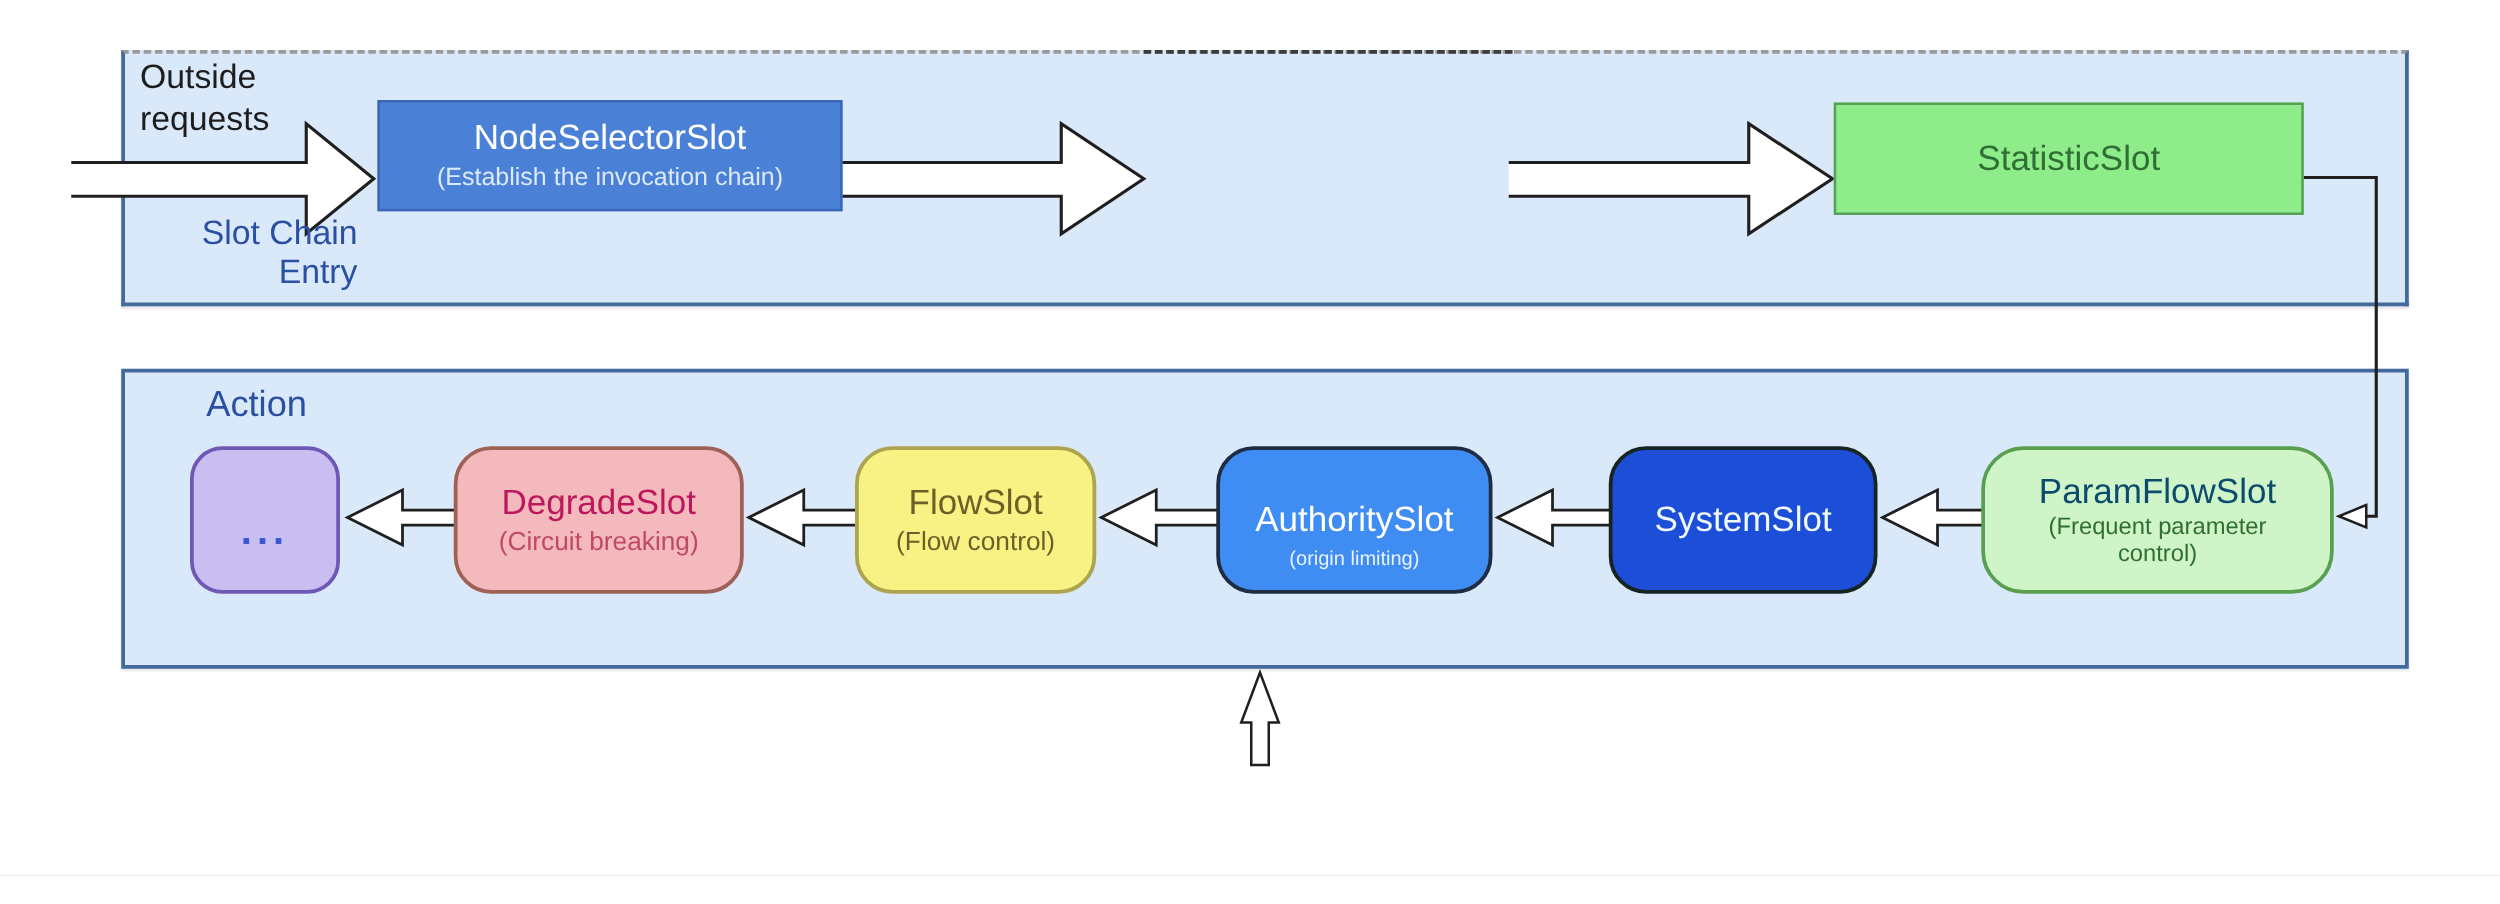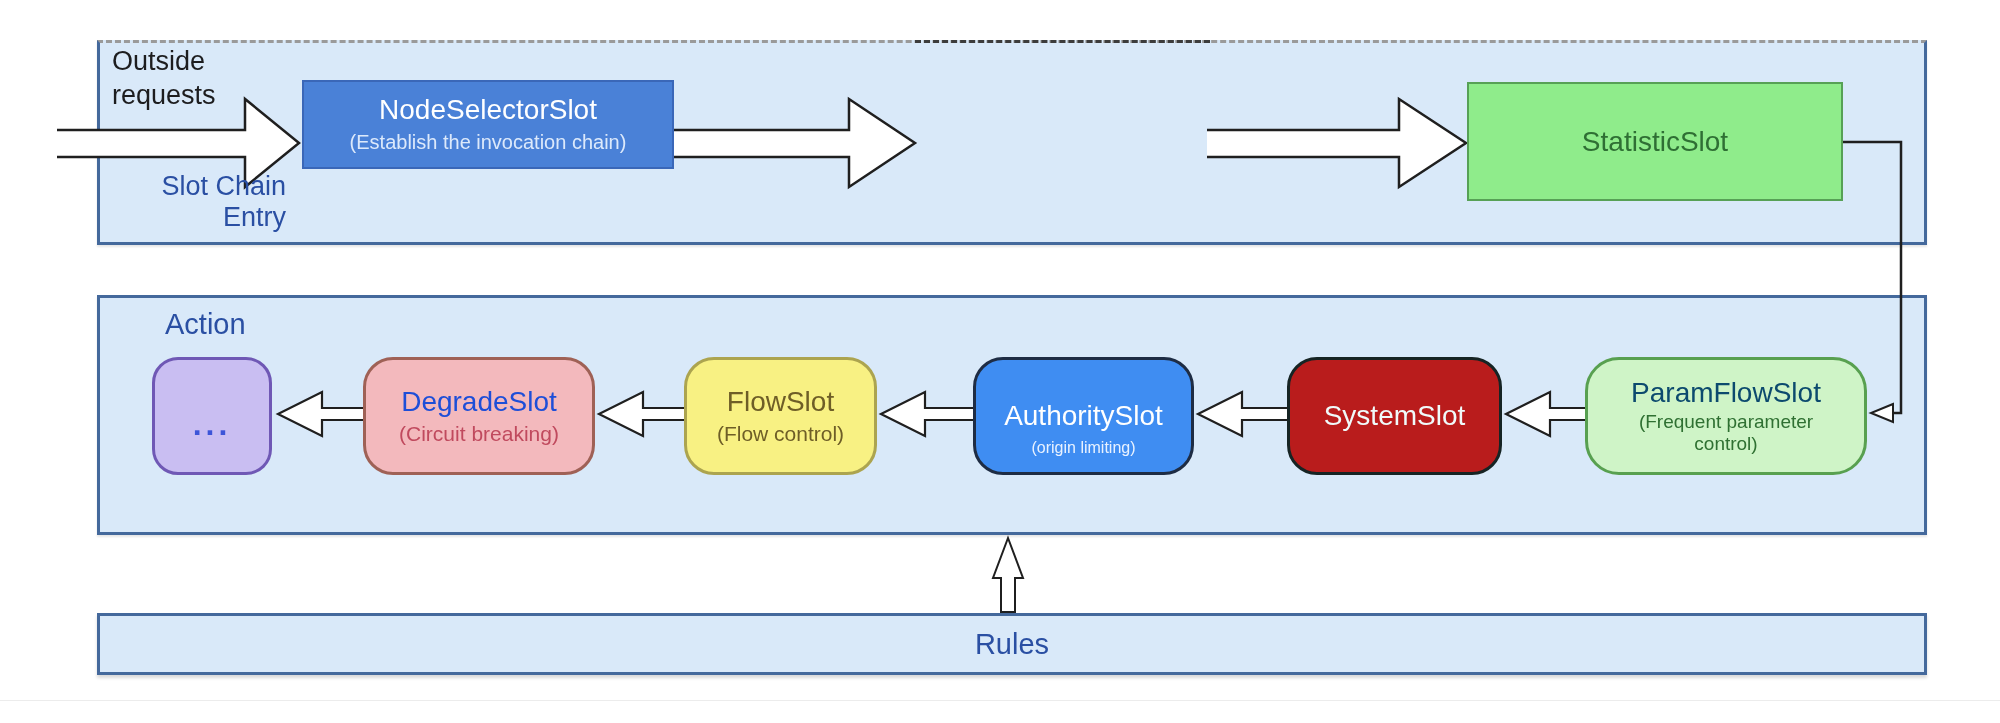--- a/index.html
+++ b/index.html
@@ -30,57 +30,54 @@
   .slotbox .box-title{font-size:28px;line-height:30px;}
   .slotbox .box-sub{font-size:20px;line-height:24px;margin-top:5px;white-space:pre-line;}
 
   
   #box-node-selector{left:302px;top:80px;width:372px;height:89px;background:#4a81d7;border:2px solid #3a67b8;}
   #box-node-selector .box-title{color:#ffffff;}
   #box-node-selector .box-sub{color:#dce9fb;}
   #box-cluster-builder{left:917px;top:82px;width:292px;height:125px;background:#e78a3d;border:2px solid #c9702a;}
   #box-cluster-builder .box-title{color:#ffffff;font-size:26px;}
   #box-cluster-builder .box-sub{color:#fbe9d8;margin-top:3px;}
-  #box-statistic{left:1467px;top:82px;width:376px;height:119px;background:#8fec8b;border:2px solid #57a156;}
+  #box-statistic{left:1467px;top:82px;width:376px;height:90px;background:#8fec8b;border:2px solid #57a156;}
   #box-statistic .box-title{color:#2f6f34;}
 
   
   .pill{top:357px;height:118px;border-radius:30px;}
   #box-ellipsis{left:152px;width:120px;background:#c9bef2;border:3px solid #6f58b5;border-radius:26px;}
   #box-ellipsis .box-title{color:#3c55d8;font-size:32px;font-weight:bold;letter-spacing:4px;transform:translateY(8px);}
   #box-degrade{left:363px;width:232px;background:#f3b9bd;border:3px solid #9f6156;}
-  #box-degrade .box-title{color:#1d4ed8;}
+  #box-degrade .box-title{color:#be185d;}
   #box-degrade .box-sub{color:#c04a5e;font-size:21px;}
   #box-flow{left:684px;width:193px;background:#f8f183;border:3px solid #aca44f;}
   #box-flow .box-title{color:#6e5e27;}
   #box-flow .box-sub{color:#6e5e27;font-size:21px;}
   #box-authority{left:973px;width:221px;background:#3f8df2;border:3px solid #1e2c44;}
   #box-authority .box-title{color:#ffffff;margin-top:28px;}
   #box-authority .box-sub{color:#e9f2ff;font-size:16px;}
-  #box-system{left:1287px;width:215px;background:#b91c1c;border:3px solid #162424;}
+  #box-system{left:1287px;width:215px;background:#1d4ed8;border:3px solid #162424;}
   #box-system .box-title{color:#f0fafa;}
   #box-paramflow{left:1585px;width:282px;background:#cff4c7;border:3px solid #58a050;border-radius:34px;}
   #box-paramflow .box-title{color:#0c4a6e;}
   #box-paramflow .box-sub{color:#2f7032;font-size:19px;line-height:22px;margin-top:3px;}
 
   
   #arrow-layer{position:absolute;left:0;top:0;width:2000px;height:723px;pointer-events:none;}
 </style>
 </head>
 <body>
 
 <div id="stage">
 
   <div class="band" id="band-entry">
     <div class="dark-dash"></div>
   </div>
   <div class="band" id="band-action"></div>
-  <div class="band" id="band-rules">
-    <span class="lbl" id="lbl-rules">Rules</span>
-  </div>
   <div class="page-hairline"></div>
 
   <svg id="arrow-layer" viewBox="0 0 2000 723" xmlns="http://www.w3.org/2000/svg">
 
     <path d="M57,130 H245 V99 L299,143 L245,187 V157 H57 Z" fill="#ffffff"></path>
     <path d="M57,130 H245 V99 L299,143 L245,187 V157 H57" fill="none" stroke="#1f1f1f" stroke-width="2.5"></path>
 
     <path d="M672,130 H849 V99 L915,143 L849,187 V157 H672 Z" fill="#ffffff"></path>
     <path d="M672,130 H849 V99 L915,143 L849,187 V157 H672" fill="none" stroke="#1f1f1f" stroke-width="2.5"></path>
 

